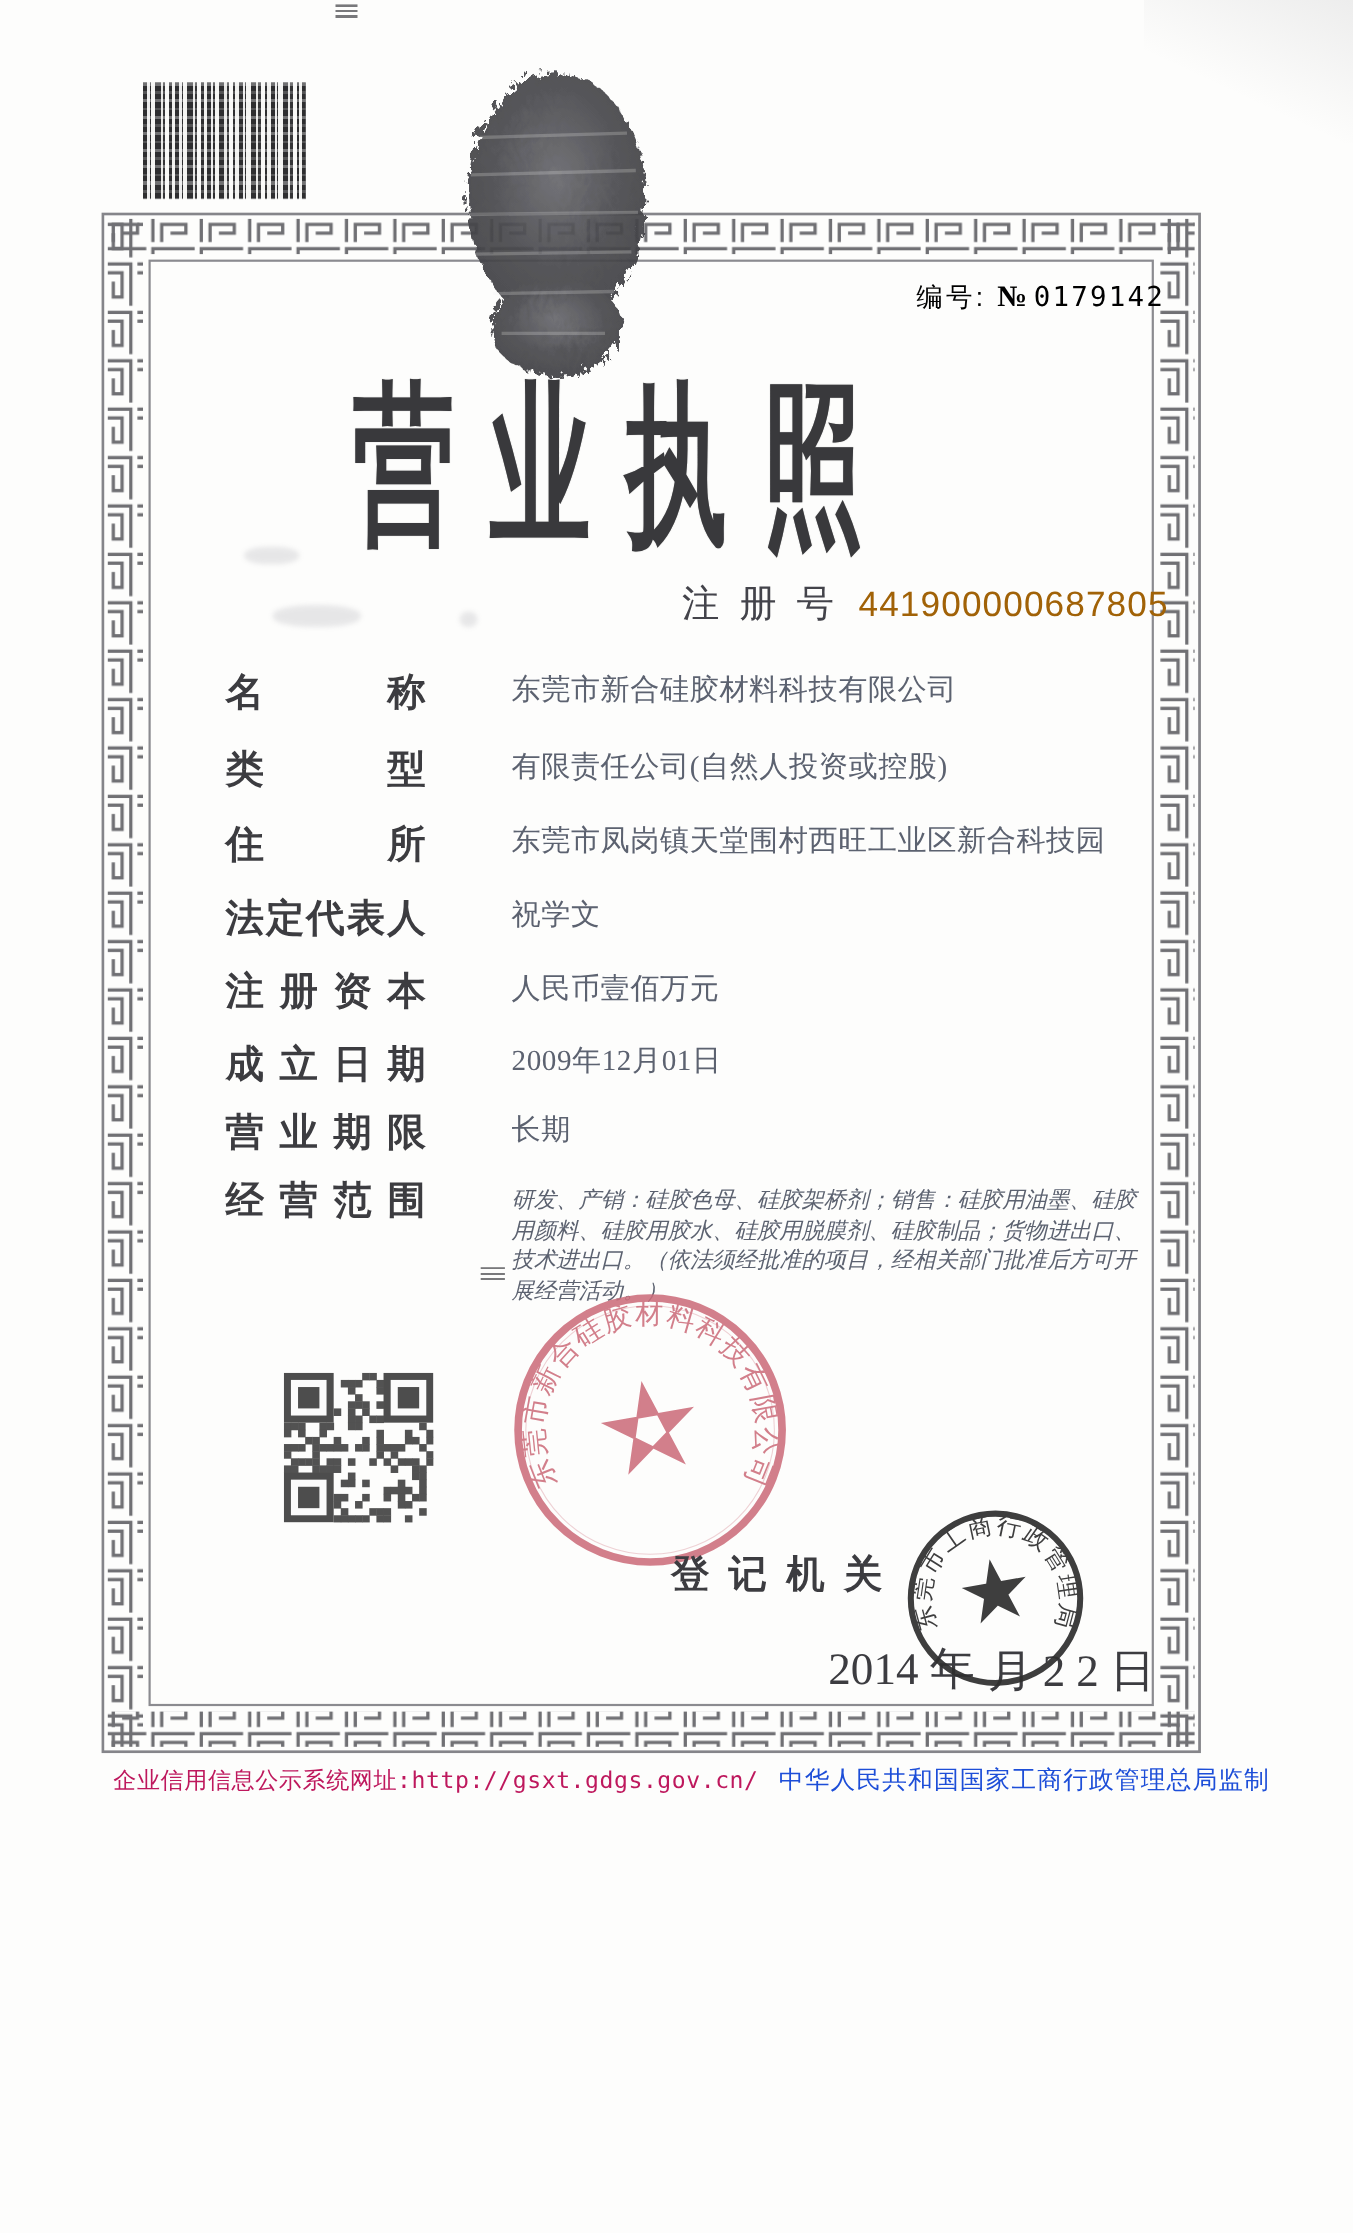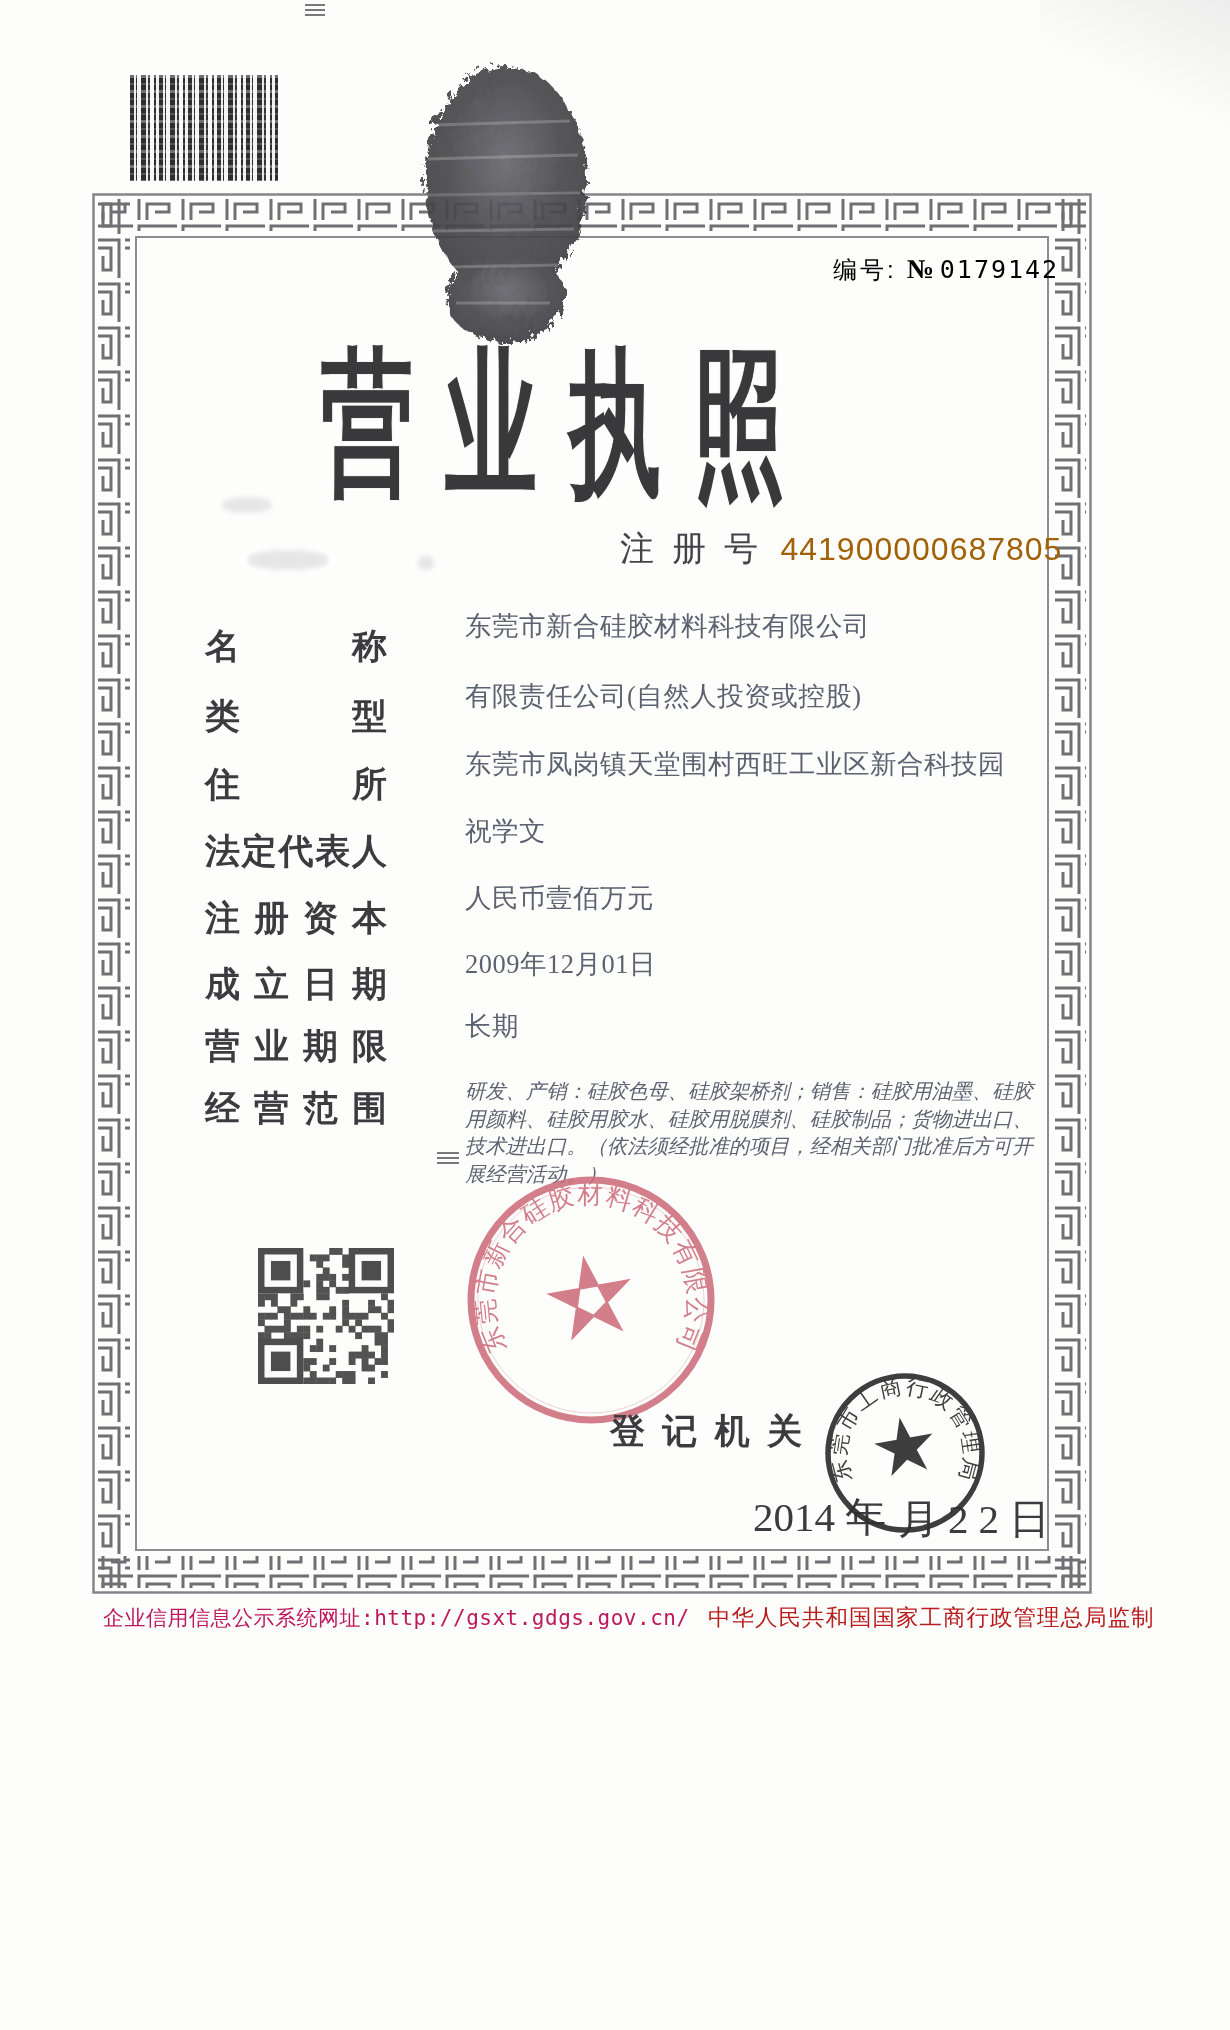--- a/index.html
+++ b/index.html
@@ -39,31 +39,31 @@
   .title-char span{display:inline-block;font-size:158px;line-height:162px;font-weight:900;
     color:#39393c;transform:scaleX(.58);transform-origin:50% 50%;
     text-shadow:0 0 1px rgba(40,40,40,.55);}
   
   .regline{left:620px;top:526px;position:absolute;white-space:nowrap;}
   .regline .rlbl{font-size:34px;font-weight:400;letter-spacing:18px;color:#43434a;}
   .regline .rnum{font-size:32px;font-family:Liberation Sans, sans-serif;color:#a16207;letter-spacing:1px;}
   
   .field-row{position:absolute;left:0;top:0;width:1100px;}
   .field-label{position:absolute;left:205px;width:182px;font-size:35px;font-weight:600;
-    color:#3c3c40;text-align:justify;text-align-last:justify;text-justify:inter-character;line-height:40px;margin-top:16px;}
+    color:#3c3c40;text-align:justify;text-align-last:justify;text-justify:inter-character;line-height:40px;}
   .field-value{position:absolute;left:465px;width:600px;font-size:26.5px;line-height:33px;
     font-family:"Liberation Serif",serif;color:var(--value-gray);letter-spacing:.5px;word-break:break-all;}
   .field-value.small{font-size:20.3px;line-height:27.5px;width:582px;letter-spacing:0;font-style:italic;}
   
   .registry-label{left:610px;top:1408px;width:192px;position:absolute;font-size:35px;font-weight:600;
     color:#3c3c40;text-align:justify;text-align-last:justify;text-justify:inter-character;}
   .date-part{position:absolute;font-size:41px;font-family:"Liberation Serif",serif;color:#3c3c40;white-space:nowrap;}
   .footer-left{left:103px;top:1604px;position:absolute;font-size:21px;color:#be185d;
     font-family:"DejaVu Sans Mono","Liberation Serif",monospace;letter-spacing:.5px;}
-  .footer-right{left:708px;top:1602px;position:absolute;font-size:22.5px;color:#b91c1c;
+  .footer-right{left:708px;top:1602px;position:absolute;font-size:22.5px;color:#1d4ed8;
     font-family:"Liberation Serif",serif;letter-spacing:1px;}
   
   .qr{left:258px;top:1248px;width:136px;height:136px;position:absolute;opacity:.88;}
   .company-seal{left:455px;top:1162px;position:absolute;opacity:.86;}
   .registrar-stamp{left:822px;top:1368px;position:absolute;opacity:.92;}
   .frame-svg{left:92px;top:193px;position:absolute;}
   .emblem{left:408px;top:55px;position:absolute;opacity:.93;}
 </style>
 </head>
 <body>

